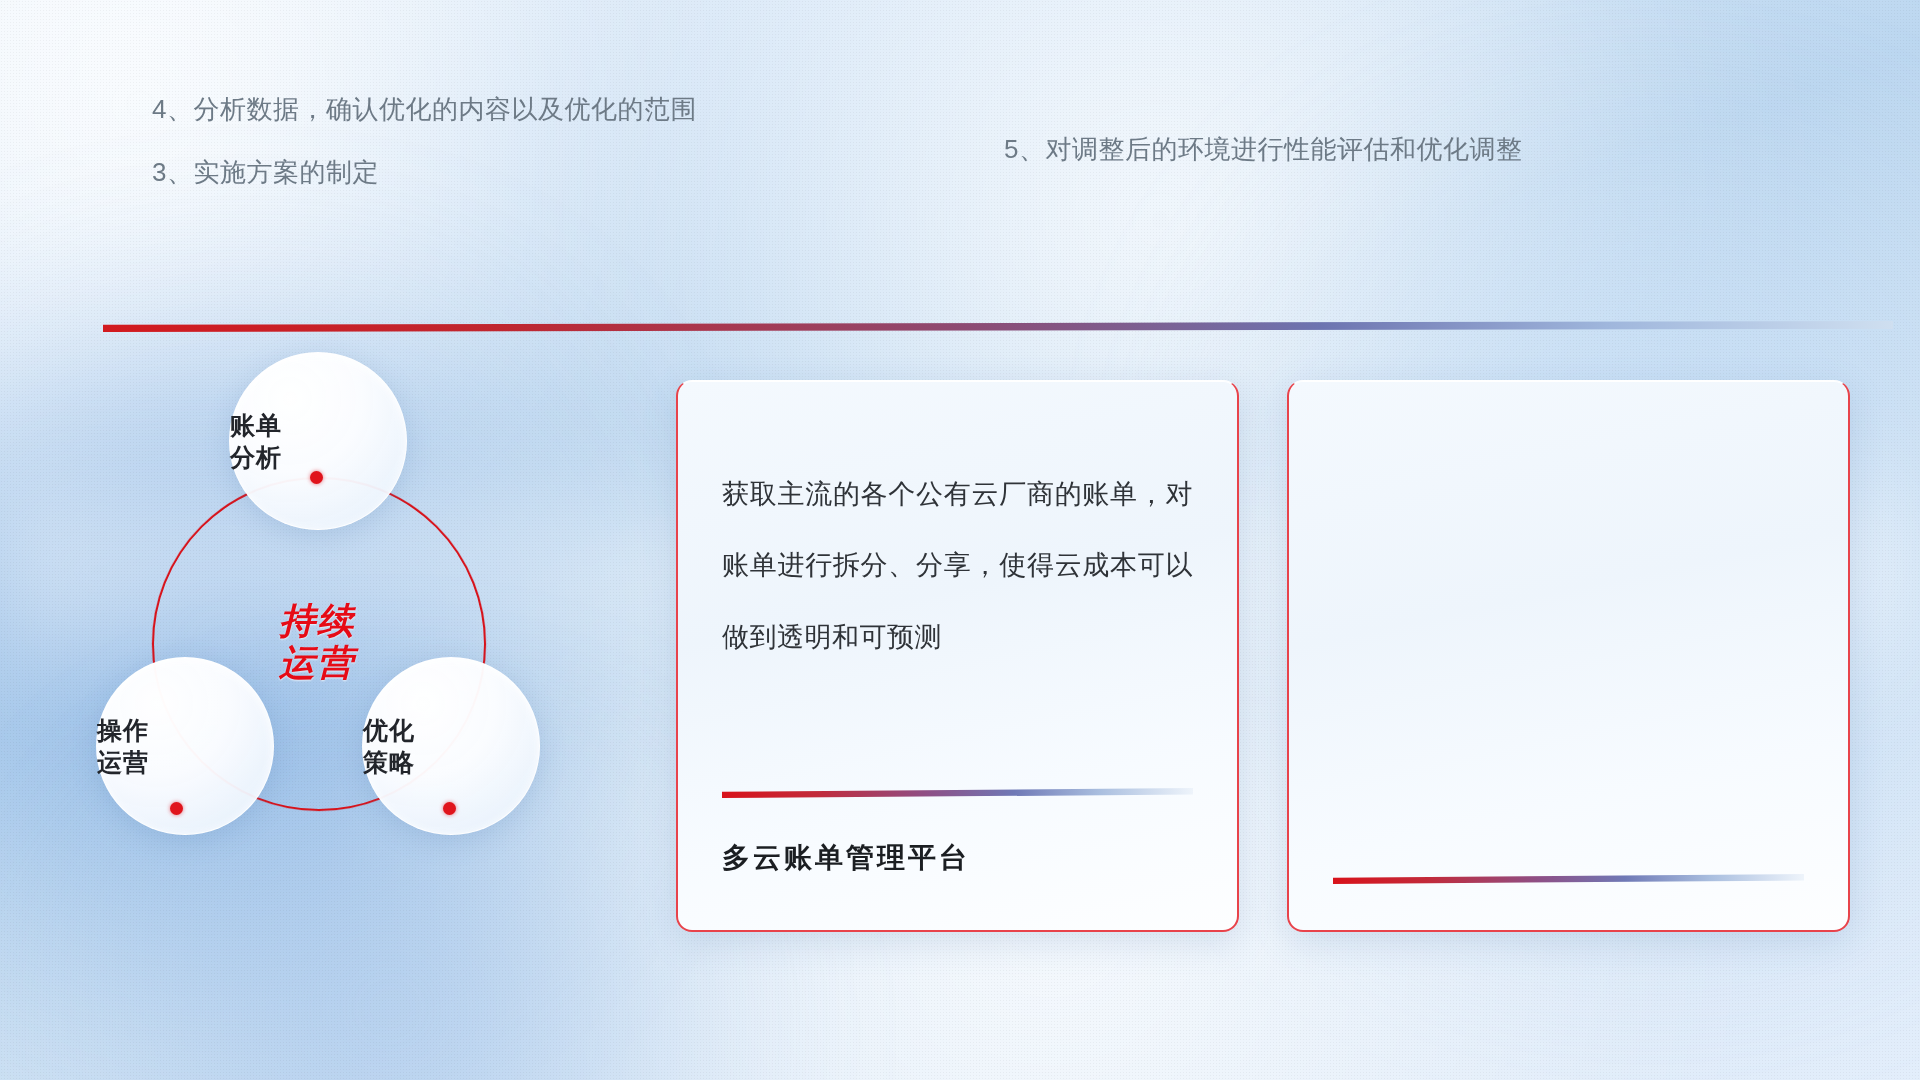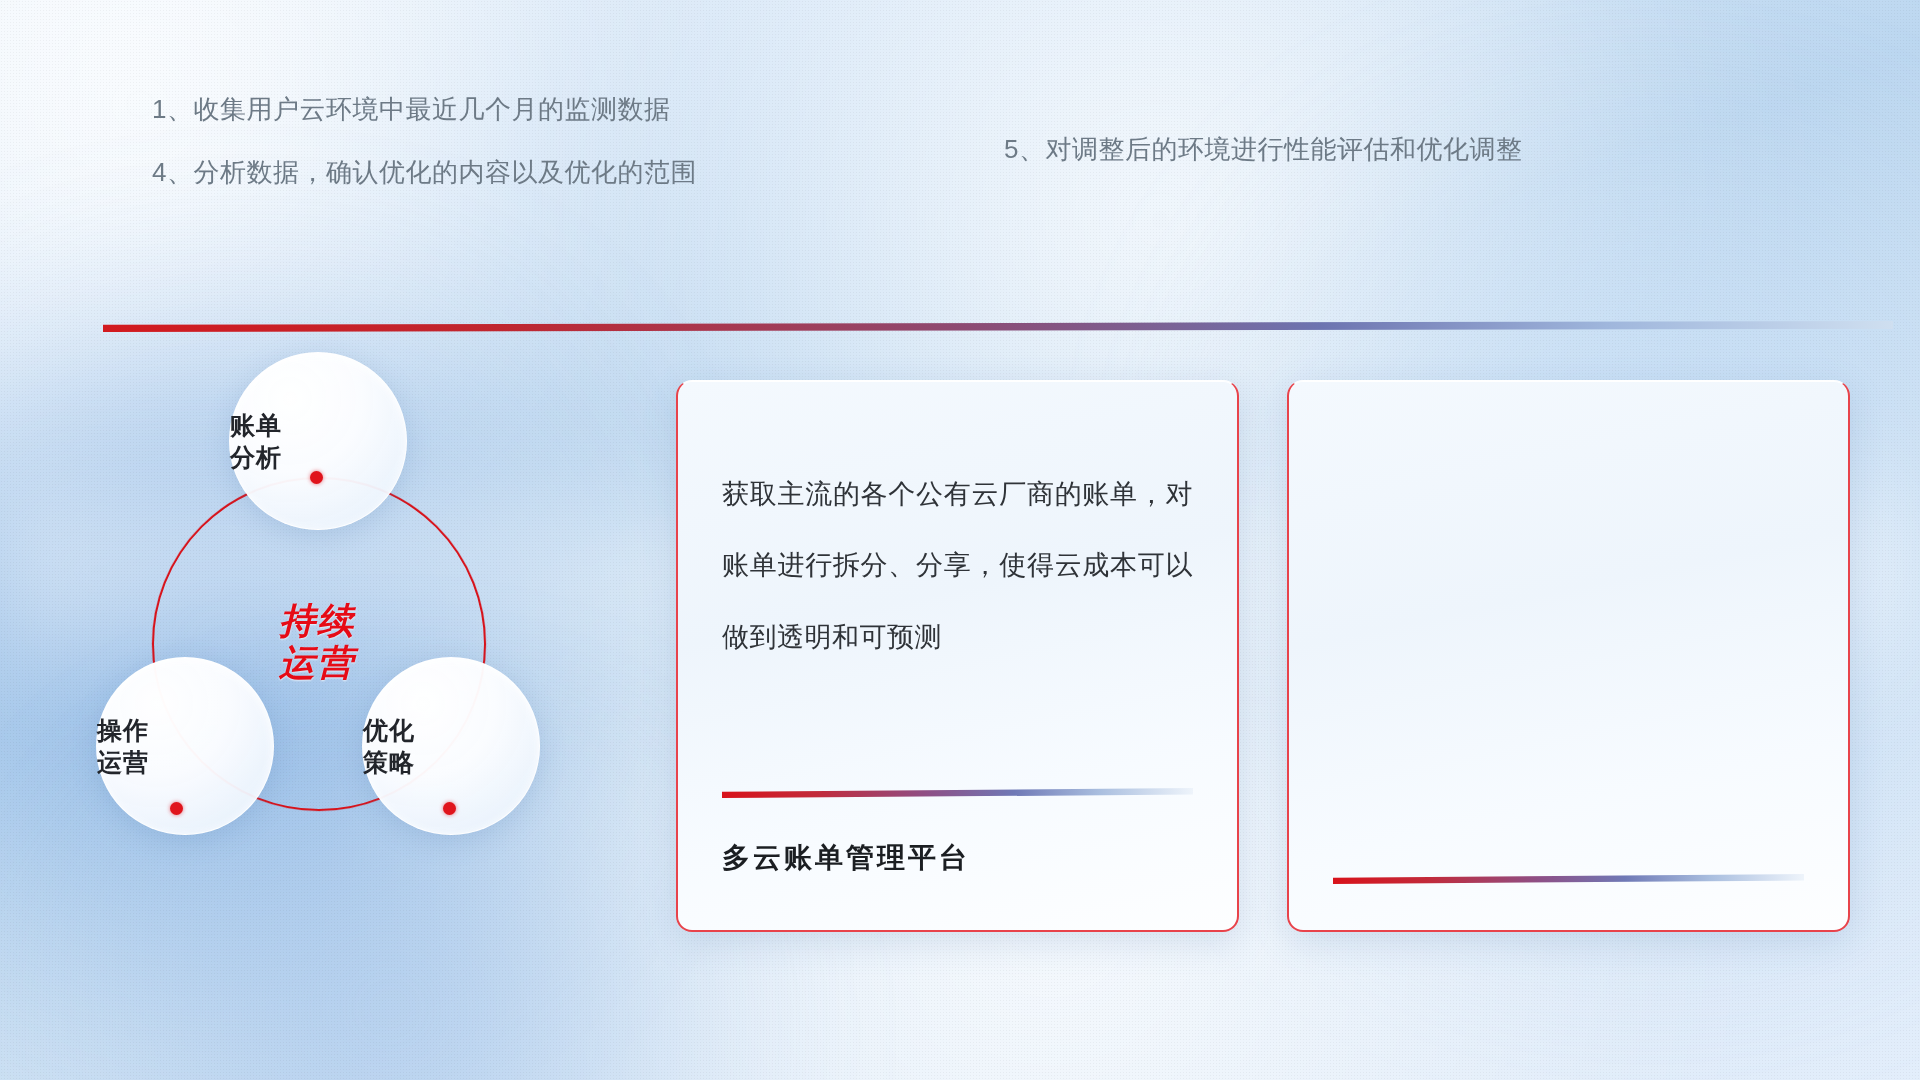--- a/index.html
+++ b/index.html
@@ -133,22 +133,22 @@
   <div class="bg-blob blob-c"></div>
   <div class="bg-blob blob-d"></div>
   <div class="bg-blob blob-e"></div>
   <div class="bg-blob blob-f"></div>
   <div class="bg-sheen"></div>
   <div class="bg-noise"></div>
 </div>
 
 <div class="steps">
   <div class="steps-col col-left">
-    <div class="step-line">1、收集用户云环境中最近几个月的监测数据</div>
     <div class="step-line">4、分析数据，确认优化的内容以及优化的范围</div>
+    <div class="step-line">3、实施方案的制定</div>
   </div>
   <div class="steps-col col-right">
     <div class="step-line">5、对调整后的环境进行性能评估和优化调整</div>
   </div>
 </div>
 
 <div class="top-rule"></div>
 
 <div class="venn">
 

